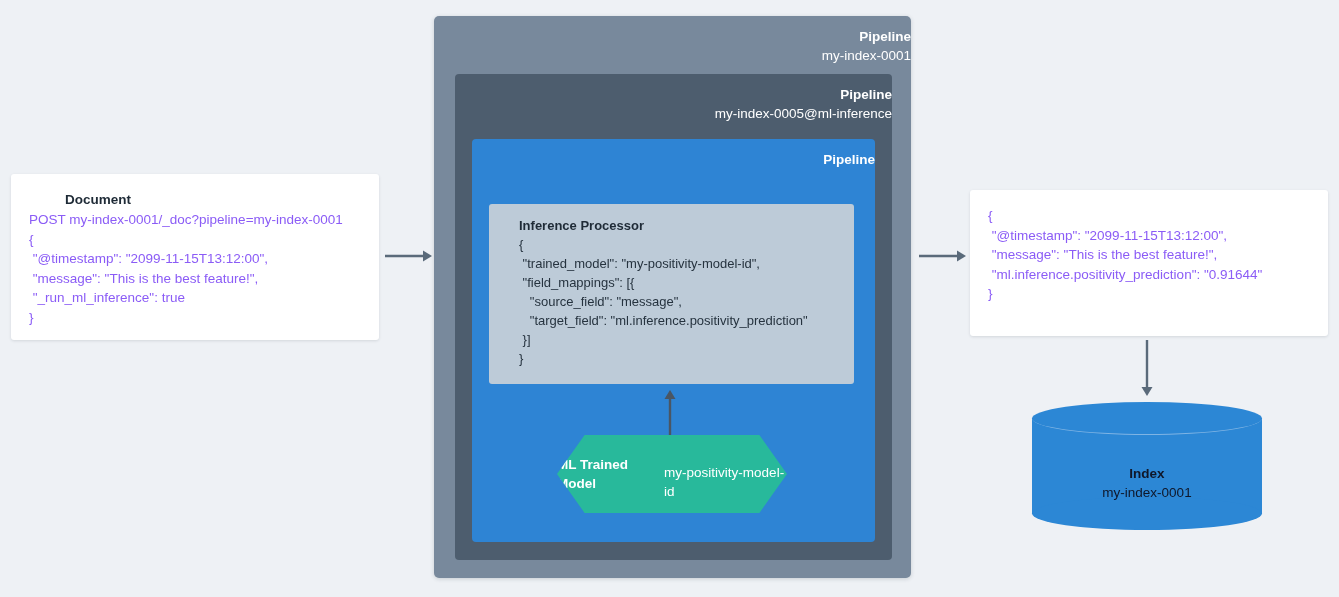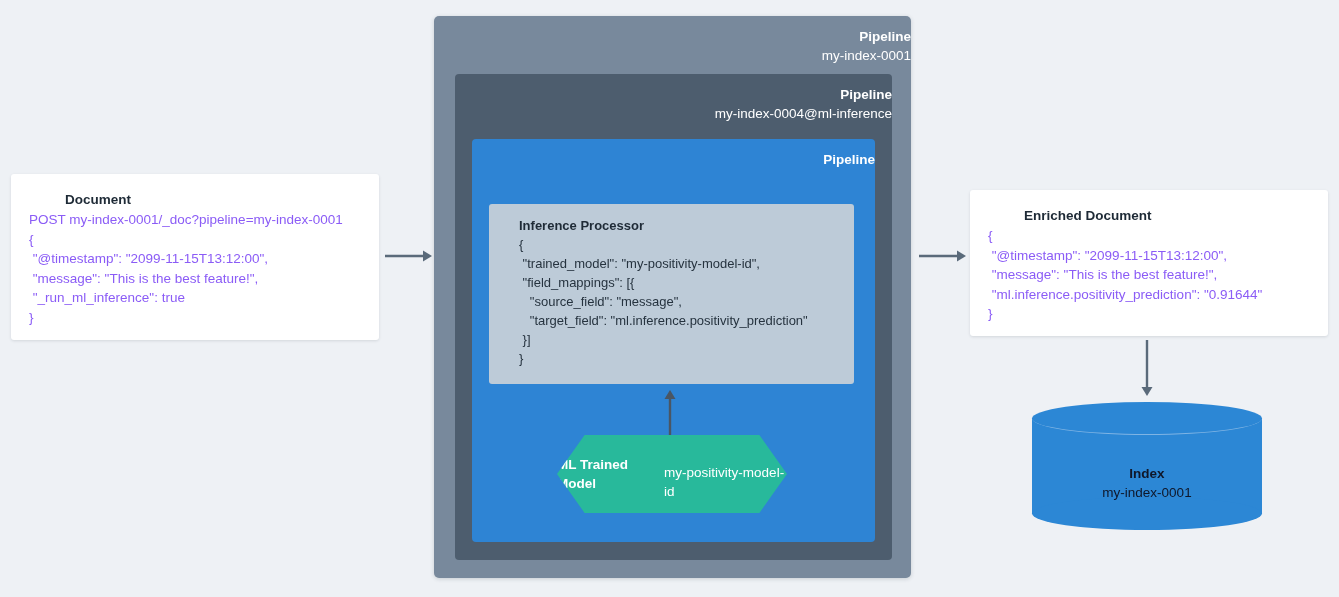--- a/index.html
+++ b/index.html
@@ -212,21 +212,21 @@
 
 <div class="pipe-outer">
   <div class="pipe-head">
     <div class="pipe-kind">Pipeline</div>
     <div class="pipe-name">my-index-0001</div>
   </div>
 
   <div class="pipe-mid">
     <div class="pipe-head">
       <div class="pipe-kind">Pipeline</div>
-      <div class="pipe-name">my-index-0004@ml-inference</div>
+      <div class="pipe-name">my-index-0005@ml-inference</div>
     </div>
 
     <div class="pipe-inner">
       <div class="pipe-head">
         <div class="pipe-kind">Pipeline</div>
       </div>
 
       <div class="proc-card">
         <div class="proc-title">Inference Processor</div>
         <div class="proc-line">{</div>
@@ -254,21 +254,20 @@
 </div>
 
 <div class="arrow" style="left:919px; top:248px; width:48px; height:16px;">
   <svg width="48" height="16" viewBox="0 0 48 16">
     <line x1="0" y1="8" x2="38" y2="8" stroke="#5a6a7a" stroke-width="2.4"></line>
     <polygon points="38,2.5 47,8 38,13.5" fill="#5a6a7a"></polygon>
   </svg>
 </div>
 
 <div class="doc-card" style="left:970px; top:190px; width:358px; height:146px;">
-  <div class="doc-title">Enriched Document</div>
   <div class="doc-line">{</div>
   <div class="doc-line"> "@timestamp": "2099-11-15T13:12:00",</div>
   <div class="doc-line"> "message": "This is the best feature!",</div>
   <div class="doc-line"> "ml.inference.positivity_prediction": "0.91644"</div>
   <div class="doc-line">}</div>
 </div>
 
 <div class="arrow" style="left:1139px; top:340px; width:16px; height:56px;">
   <svg width="16" height="56" viewBox="0 0 16 56">
     <line x1="8" y1="0" x2="8" y2="47" stroke="#5a6a7a" stroke-width="2.4"></line>

